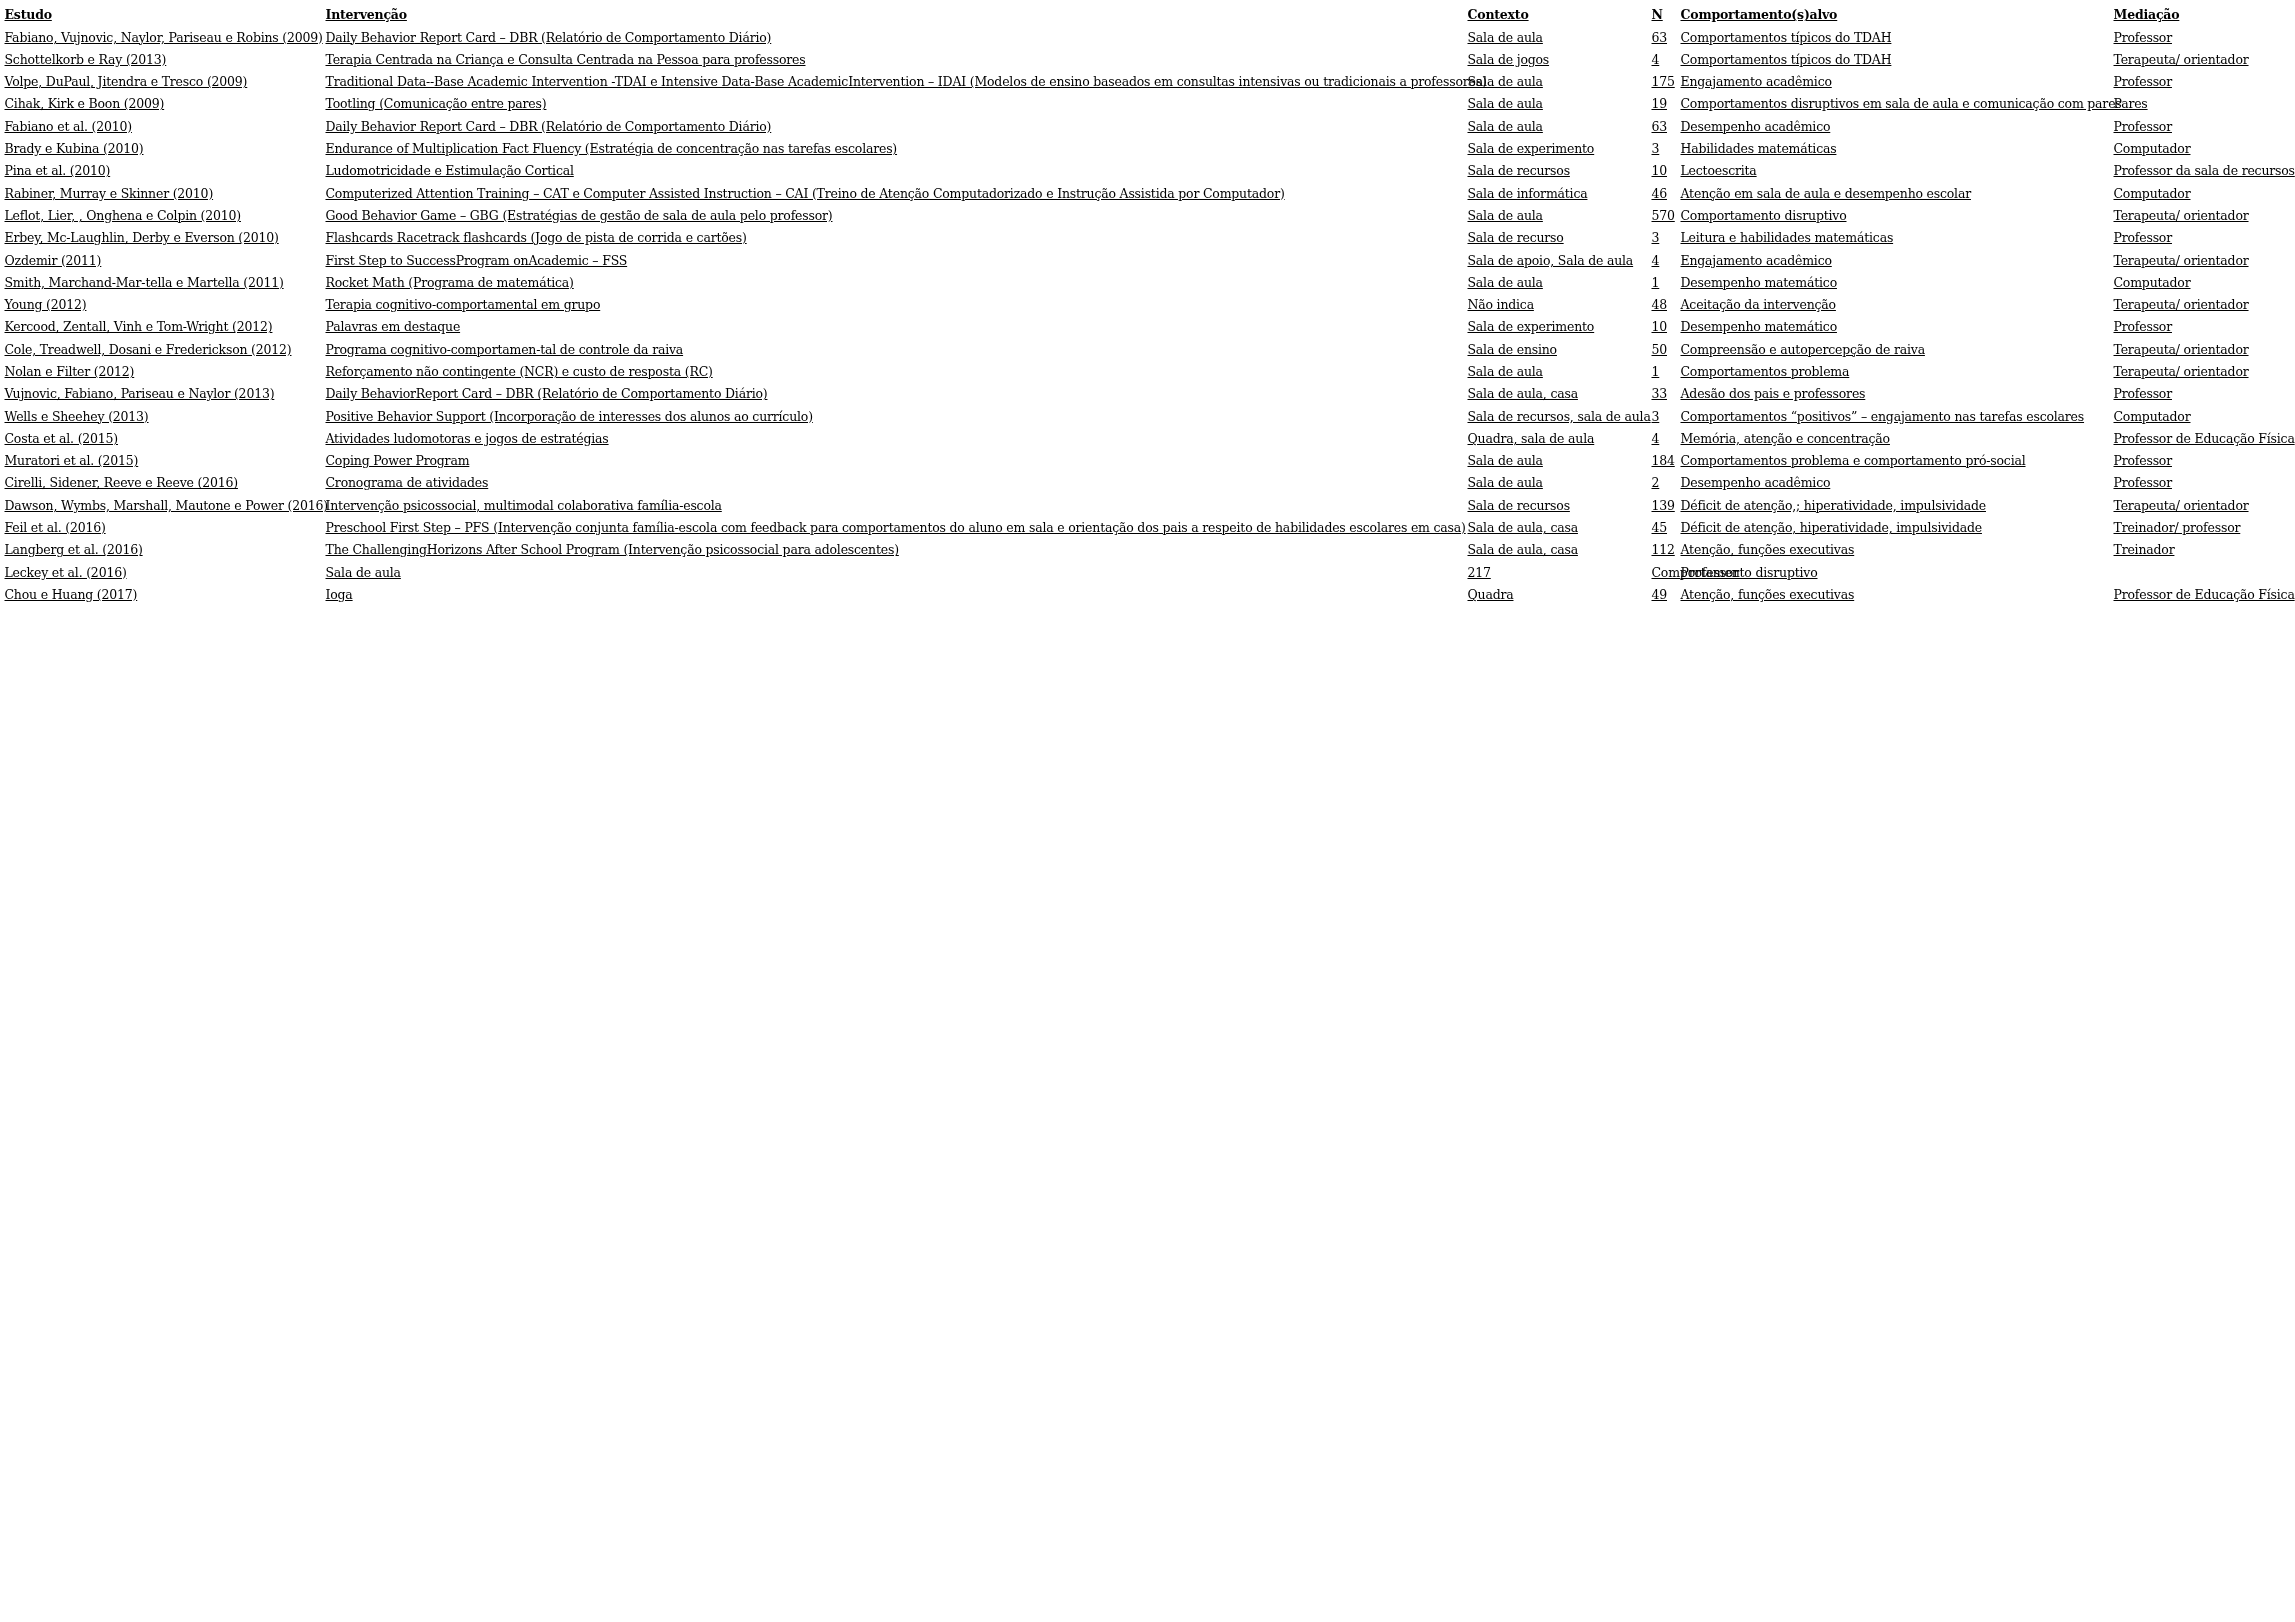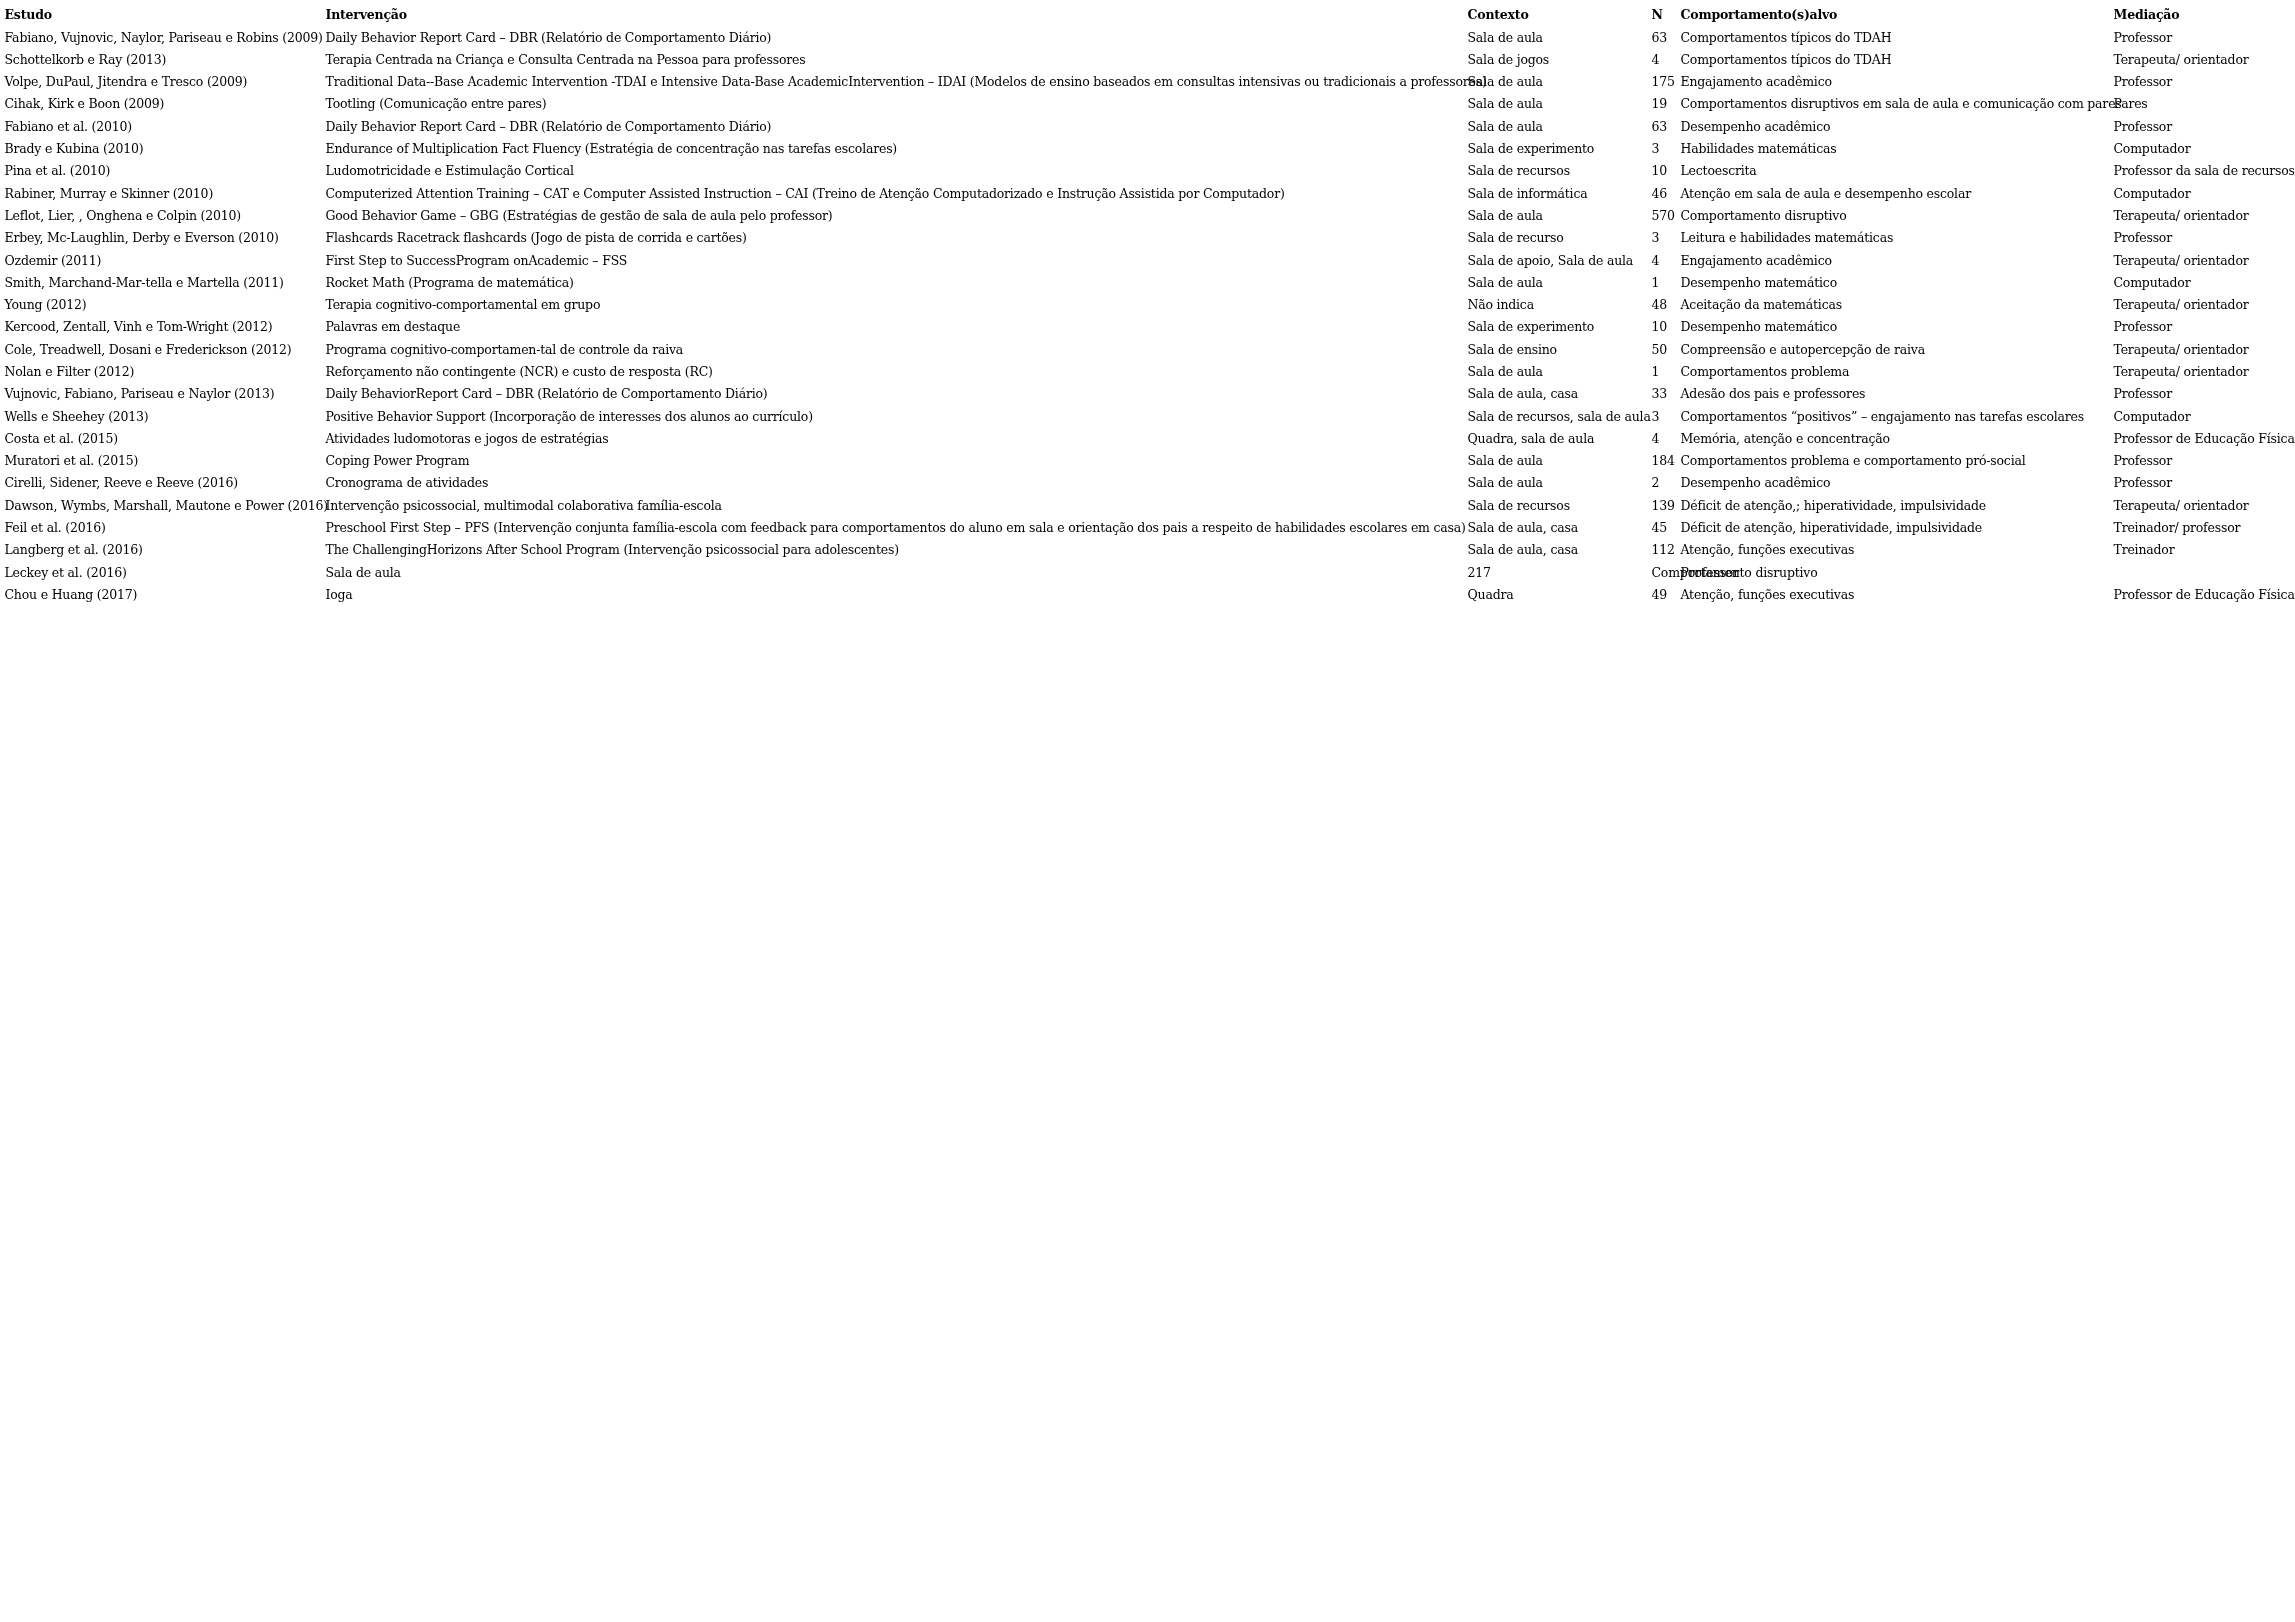--- a/index.html
+++ b/index.html
@@ -21,20 +21,21 @@
     position: absolute;
     top: 3.6px;
     left: 4.5px;
     right: 1.8px;
   }
   .trow {
     display: grid;
     grid-template-columns: 321px 1142px 184px 29px 433px 1fr;
     height: 22.3px;
     align-items: center;
+    text-decoration: underline;
   }
   .c {
     white-space: nowrap;
     overflow: visible;
   }
   .thead .c {
     font-weight: bold;
   }
 </style>
 </head>
@@ -156,21 +157,21 @@
     <div class="c">1</div>
     <div class="c">Desempenho matemático</div>
     <div class="c">Computador</div>
   </div>
 
   <div class="trow">
     <div class="c">Young (2012)</div>
     <div class="c">Terapia cognitivo-comportamental em grupo</div>
     <div class="c">Não indica</div>
     <div class="c">48</div>
-    <div class="c">Aceitação da matemáticas</div>
+    <div class="c">Aceitação da intervenção</div>
     <div class="c">Terapeuta/ orientador</div>
   </div>
 
   <div class="trow">
     <div class="c">Kercood, Zentall, Vinh e Tom-Wright (2012)</div>
     <div class="c">Palavras em destaque</div>
     <div class="c">Sala de experimento</div>
     <div class="c">10</div>
     <div class="c">Desempenho matemático</div>
     <div class="c">Professor</div>

